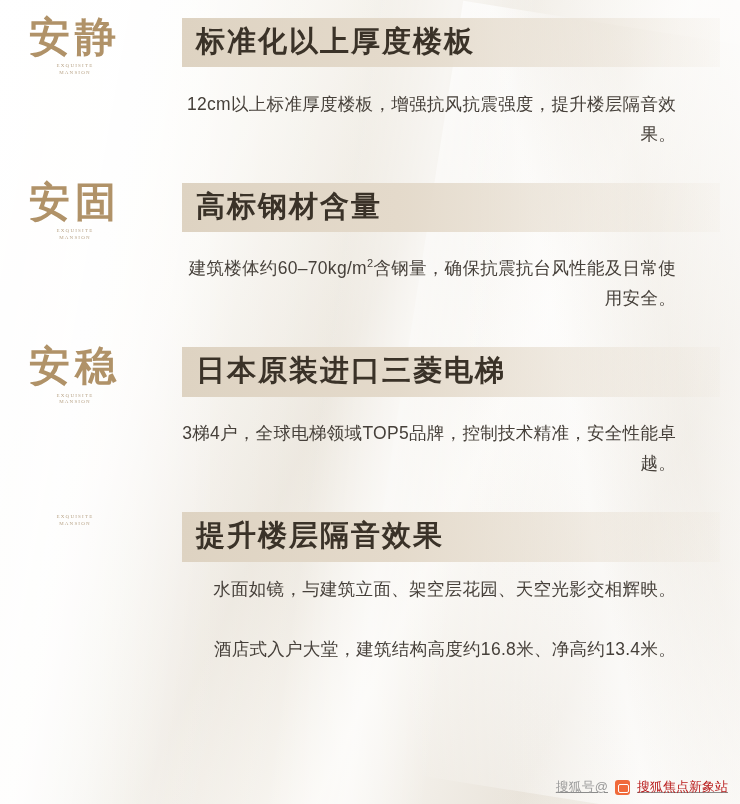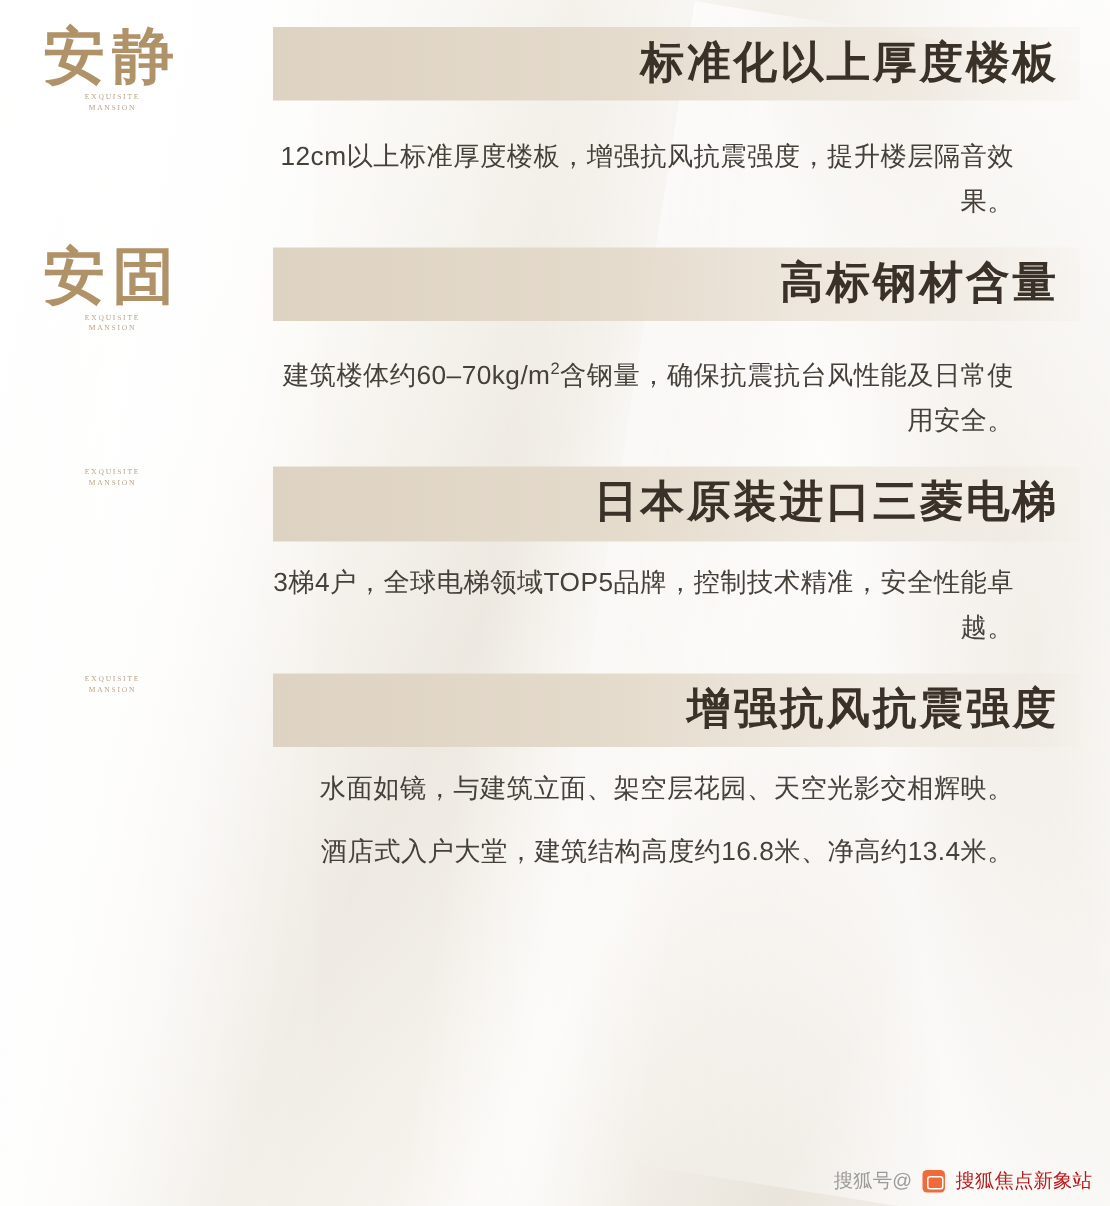--- a/index.html
+++ b/index.html
@@ -70,21 +70,21 @@
   #content {
     position: relative;
     z-index: 2;
     padding: 14px 0 0 0;
   }
 
   .block {
     position: relative;
     padding: 0 20px 0 0;
   }
-  .block + .block { margin-top: 12px; }
+  .block + .block { margin-top: 30px; }
 
   .block-head {
     display: flex;
     align-items: flex-start;
     gap: 32px;
   }
 
   .seal {
     width: 150px;
     flex: 0 0 150px;
@@ -110,21 +110,20 @@
     color: #b9a589;
     line-height: 1.35;
     text-transform: uppercase;
   }
 
   .title-bar {
     flex: 1 1 auto;
     background: linear-gradient(90deg, #ded3c2 0%, #e4dacb 40%, rgba(236,228,216,0.15) 100%);
     padding: 7px 14px 9px 14px;
     margin-top: 4px;
-    text-align: right;
   }
   .title-text {
     font-family: "DejaVu Serif", "Liberation Serif", serif;
     font-size: 29px;
     font-weight: 700;
     color: #3a3228;
     letter-spacing: 2px;
     line-height: 1.15;
     white-space: nowrap;
   }
@@ -151,20 +150,21 @@
     right: 12px;
     bottom: 8px;
     z-index: 3;
     display: flex;
     align-items: center;
     gap: 7px;
     font-size: 13px;
     color: #8b8b8b;
     font-family: "Liberation Sans", sans-serif;
     white-space: nowrap;
+    text-decoration: underline;
   }
   #footer .wm-left { color: #9a9a9a; }
   #footer .sohu-logo {
     width: 15px; height: 15px;
     border-radius: 3px;
     background: #f06a3a;
     display: inline-block;
     position: relative;
   }
   #footer .sohu-logo::after {
@@ -209,36 +209,37 @@
       <div class="title-bar">
         <div class="title-text">高标钢材含量</div>
       </div>
     </div>
     <div class="desc">建筑楼体约60–70kg/m<sup>2</sup>含钢量，确保抗震抗台风性能及日常使用安全。</div>
   </div>
 
   <div class="block">
     <div class="block-head">
       <div class="seal">
+        <div class="seal-chars">安稳</div>
         <div class="seal-sub">EXQUISITE<br>MANSION</div>
       </div>
       <div class="title-bar">
         <div class="title-text">日本原装进口三菱电梯</div>
       </div>
     </div>
     <div class="desc">3梯4户，全球电梯领域TOP5品牌，控制技术精准，安全性能卓越。</div>
   </div>
 
   <div class="block">
     <div class="block-head">
       <div class="seal">
         <div class="seal-sub">EXQUISITE<br>MANSION</div>
       </div>
       <div class="title-bar">
-        <div class="title-text">增强抗风抗震强度</div>
+        <div class="title-text">提升楼层隔音效果</div>
       </div>
     </div>
     <div class="desc">水面如镜，与建筑立面、架空层花园、天空光影交相辉映。</div>
   </div>
 
   <div class="block">
     <div class="desc">酒店式入户大堂，建筑结构高度约16.8米、净高约13.4米。</div>
   </div>
 
 </div>

